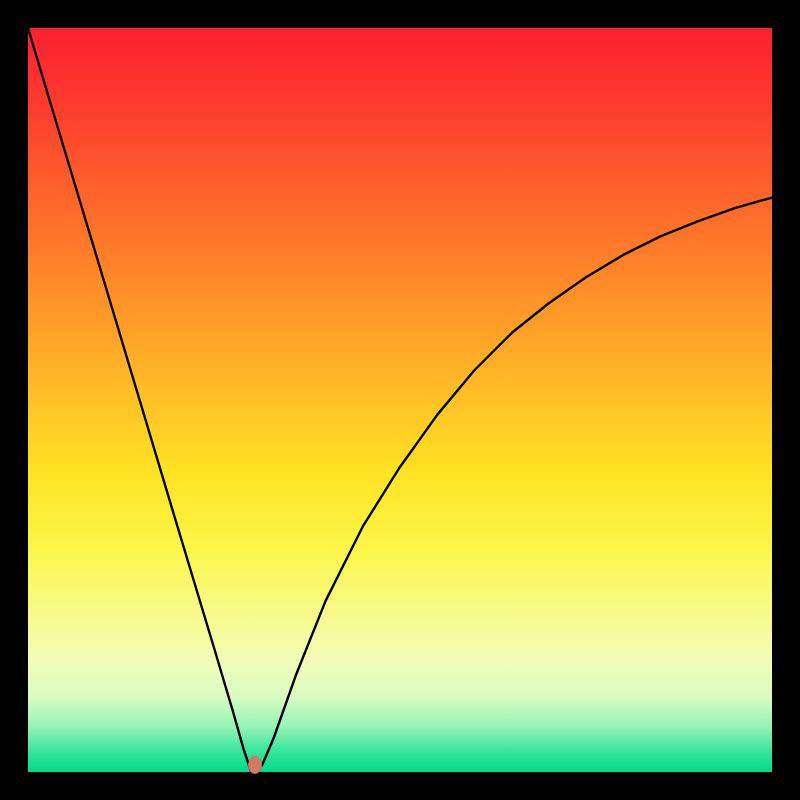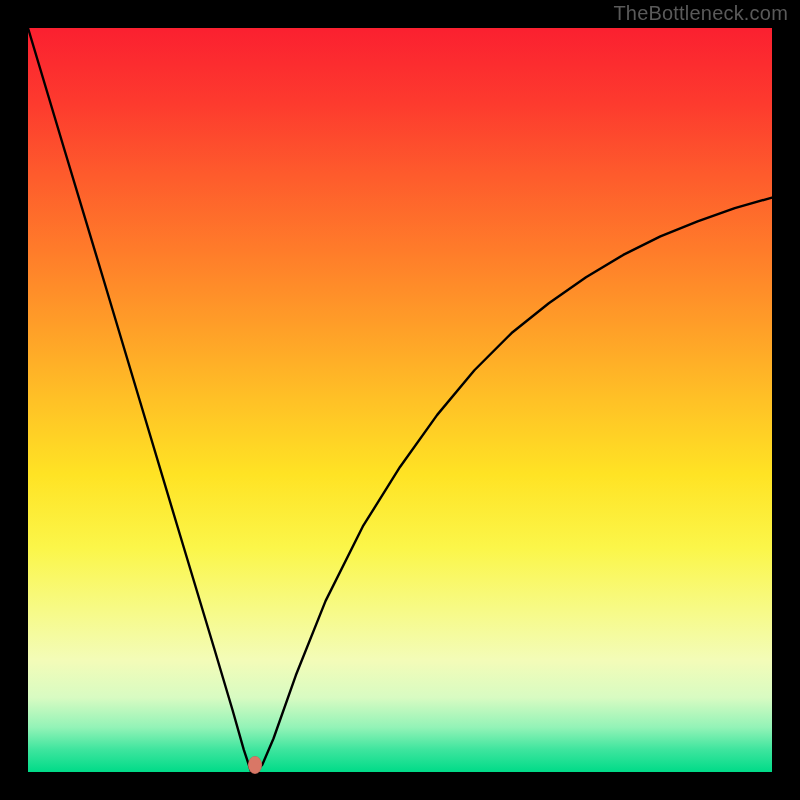--- a/index.html
+++ b/index.html
@@ -66,21 +66,20 @@
     border-radius: 50% / 50%;
     background: #d97766;
     transform: translate(-50%, -50%);
     box-shadow: 0 0 0 0.5px rgba(0,0,0,0.15) inset;
   }
 </style>
 </head>
 <body>
 
 <div class="frame">
-  <div class="watermark">TheBottleneck.com</div>
 
   <div class="plot-area">
     <svg class="curve" viewBox="0 0 744 744" preserveAspectRatio="none">
       <path id="curve-path" d="M0.00 0.00 L37.20 124.25 L74.40 247.75 L111.60 372.00 L148.80 496.25 L186.00 619.75 L204.60 682.25 L215.76 721.68 L223.20 744.00 L226.92 744.00 L234.36 736.56 L245.52 710.52 L267.84 647.28 L297.60 572.88 L334.80 498.48 L372.00 438.96 L409.20 386.88 L446.40 342.24 L483.60 305.04 L520.80 275.28 L558.00 249.24 L595.20 226.92 L632.40 208.32 L669.60 193.44 L706.80 180.05 L744.00 169.63" fill="none" stroke="#000" stroke-width="2.4" stroke-linejoin="round" stroke-linecap="round"></path>
     </svg>
     <div id="marker" class="marker" style="left: 226.92px; top: 736.56px; background: rgb(217, 119, 102);"></div>
   </div>
 </div>
 
 </body></html>

